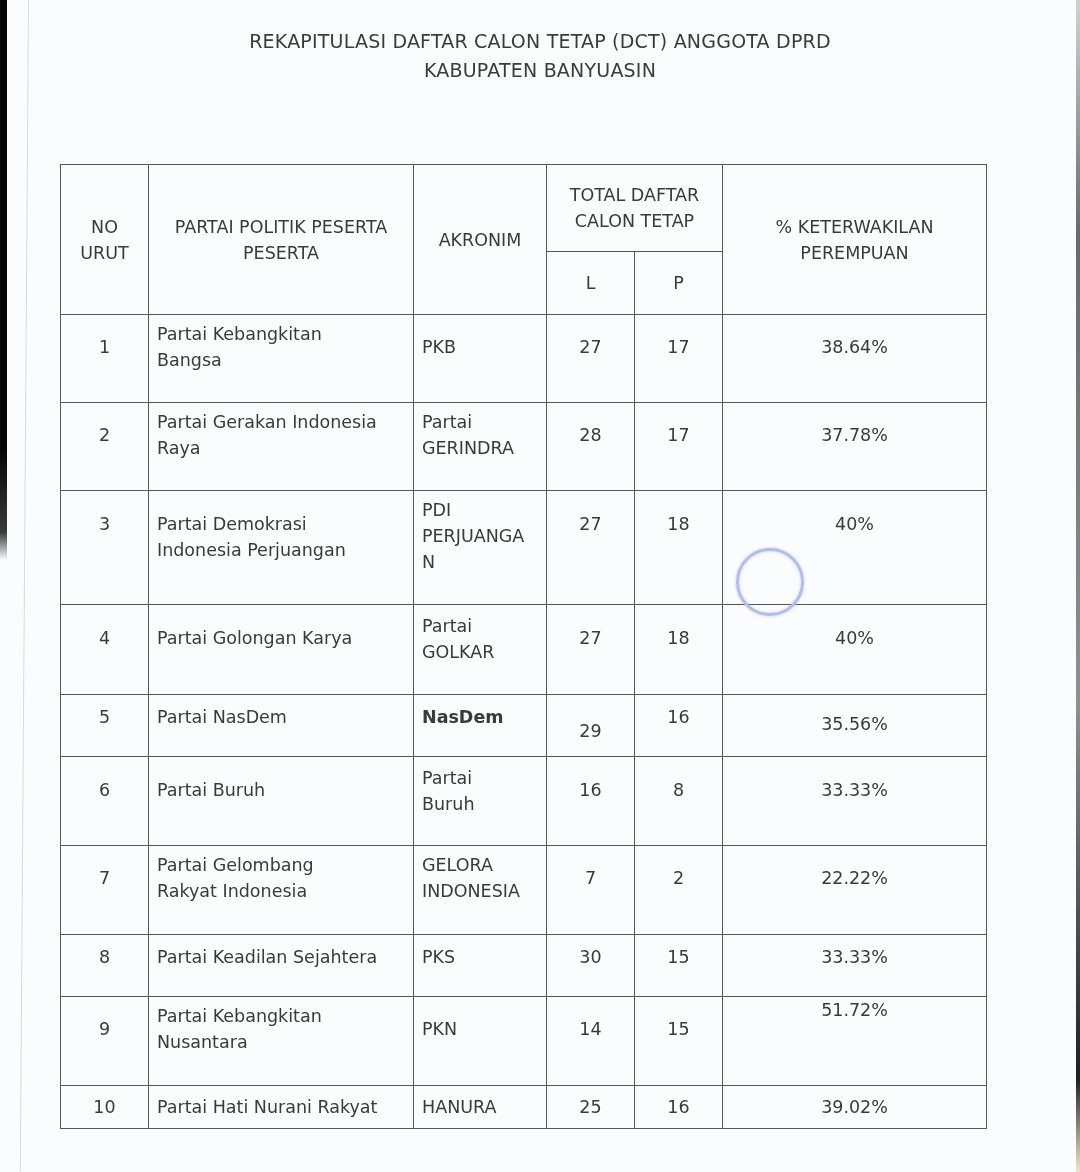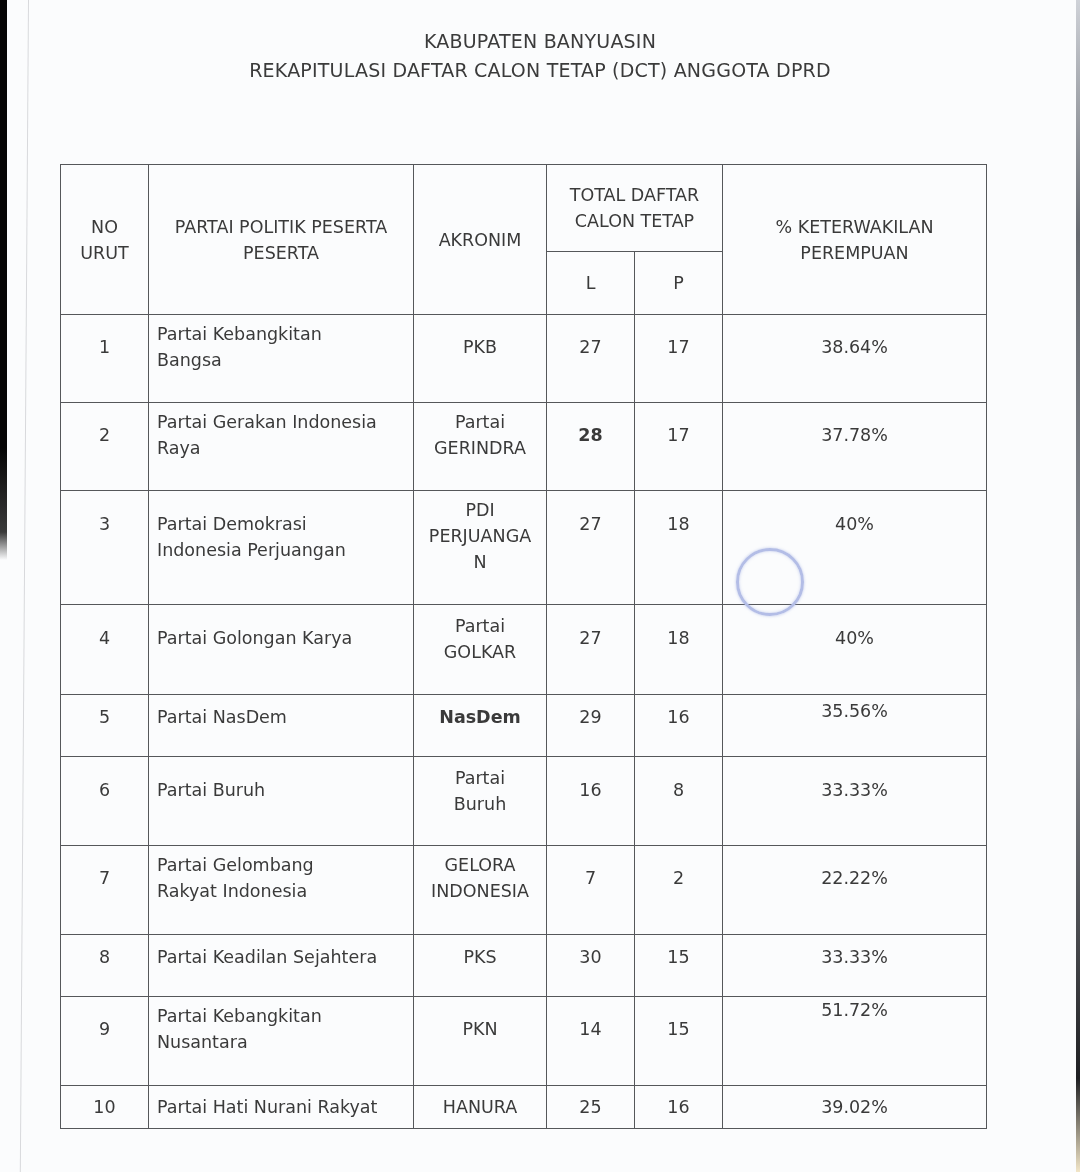--- a/index.html
+++ b/index.html
@@ -37,41 +37,41 @@
   }
   table.dct td, table.dct th {
     border:1.4px solid #55575a;
     font-weight:normal; padding:0 8px;
     line-height:26px; vertical-align:middle;
   }
   th.h-no, th.h-partai, th.h-akronim, th.h-total, th.h-persen { }
   th.h-lp { text-align:center; }
   td.c-no { text-align:center; }
   td.c-partai { text-align:left; padding-left:9px; }
-  td.c-akr { text-align:center; padding:0 4px; }
+  td.c-akr { text-align:left; padding:0 4px; }
   td.c-num { text-align:center; }
   td.c-pct { text-align:center; }
   .valign-top-ish { vertical-align:top; padding-top:10px; }
   .circle-mark {
     position:absolute; left:736px; top:548px; width:62px; height:62px;
     border-radius:50%;
     border:3px solid #b3bde6;
     box-shadow:0 0 3px rgba(150,165,225,0.6), inset 0 0 3px rgba(150,165,225,0.5);
   }
 </style>
 </head>
 <body>
 
 <div class="left-strip"></div>
 <div class="left-fold"></div>
 <div class="right-edge"></div>
 
 <div class="title" style="top:27px;">
+  <span class="line">REKAPITULASI DAFTAR CALON TETAP (DCT) ANGGOTA DPRD</span>
   <span class="line">KABUPATEN BANYUASIN</span>
-  <span class="line">REKAPITULASI DAFTAR CALON TETAP (DCT) ANGGOTA DPRD</span>
 </div>
 
 <table class="dct">
   <colgroup>
     <col style="width:88px">
     <col style="width:265px">
     <col style="width:133px">
     <col style="width:88px">
     <col style="width:88px">
     <col style="width:264px">
@@ -128,21 +128,21 @@
           <div>2</div>
         </td>
         <td class="c-partai" style="vertical-align: top; padding-top: 6px;">
           <div>Partai Gerakan Indonesia</div>
           <div>Raya</div>
         </td>
         <td class="c-akr" style="vertical-align: top; padding-top: 6px;">
           <div>Partai</div>
           <div>GERINDRA</div>
         </td>
-        <td class="c-num" style="vertical-align: top; padding-top: 19px; font-weight: bold;">
+        <td class="c-num" style="vertical-align: top; padding-top: 19px;">
           <div>28</div>
         </td>
         <td class="c-num" style="vertical-align: top; padding-top: 19px;">
           <div>17</div>
         </td>
         <td class="c-pct" style="vertical-align: top; padding-top: 19px;">
           <div>37.78%</div>
         </td>
       </tr>
       <tr style="height: 114px;">
@@ -192,27 +192,27 @@
       <tr style="height: 62px;">
         <td class="c-no" style="vertical-align: top; padding-top: 9px;">
           <div>5</div>
         </td>
         <td class="c-partai" style="vertical-align: top; padding-top: 9px;">
           <div>Partai NasDem</div>
         </td>
         <td class="c-akr" style="vertical-align: top; padding-top: 9px; font-weight: bold;">
           <div>NasDem</div>
         </td>
-        <td class="c-num" style="vertical-align: top; padding-top: 9px;">
+        <td class="c-num" style="vertical-align: top; padding-top: 23px;">
           <div>29</div>
         </td>
         <td class="c-num" style="vertical-align: top; padding-top: 9px;">
           <div>16</div>
         </td>
-        <td class="c-pct" style="vertical-align: top; padding-top: 3px; text-align: center;">
+        <td class="c-pct" style="vertical-align: top; padding-top: 16px; text-align: center;">
           <div>35.56%</div>
         </td>
       </tr>
       <tr style="height: 89px;">
         <td class="c-no" style="vertical-align: top; padding-top: 20px;">
           <div>6</div>
         </td>
         <td class="c-partai" style="vertical-align: top; padding-top: 20px;">
           <div>Partai Buruh</div>
         </td>

